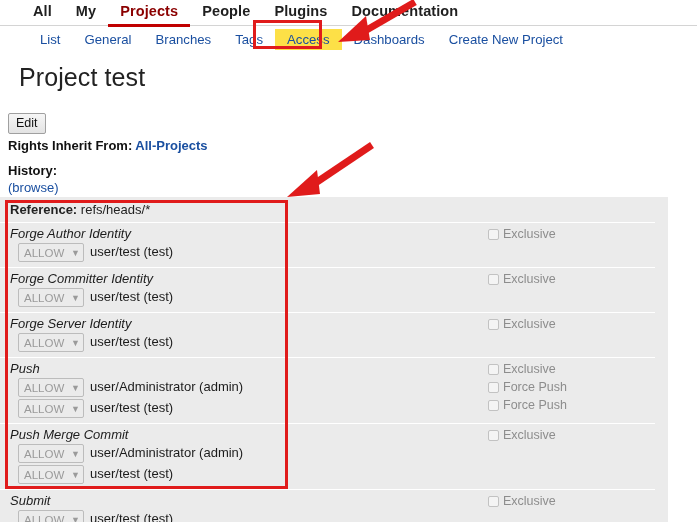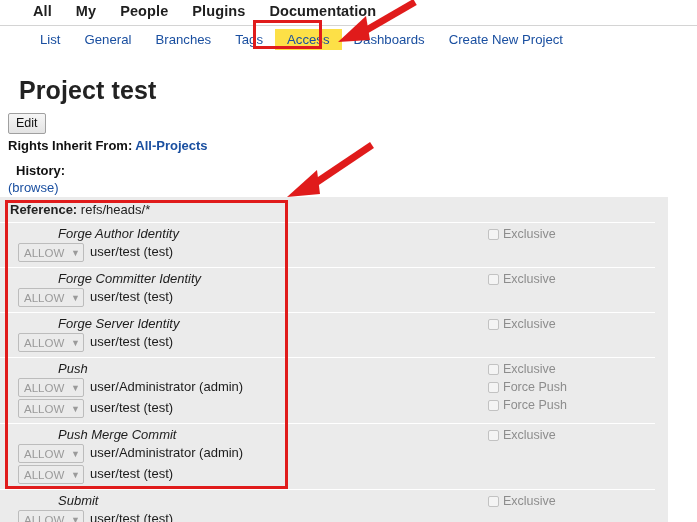--- a/index.html
+++ b/index.html
@@ -43,42 +43,42 @@
   .subnav-item.sel {
     background: #fde047; color: #1a4fa0;
   }
   .subnav-box {
     position: absolute; left: 253px; top: 20px; width: 69px; height: 29px;
     border: 3px solid #e01b1b; pointer-events: none;
   }
 
   
   .ptitle {
-    position: absolute; left: 19px; top: 76px;
-    font-size: 25px; color: #222; font-weight: bold; letter-spacing: .1px;
+    position: absolute; left: 19px; top: 63px;
+    font-size: 25px; color: #222; font-weight: normal; letter-spacing: .1px;
   }
 
   
   .editbtn {
     position: absolute; left: 8px; top: 113px;
     font-family: "Liberation Sans", sans-serif;
     font-size: 12.5px; color: #111;
     background: linear-gradient(#f6f6f6, #e3e3e3);
     border: 1px solid #a0a0a0; border-radius: 2px;
     padding: 2px 7px 3px 7px; cursor: pointer;
   }
 
   .rights-line {
     position: absolute; left: 8px; top: 138px;
     font-size: 13px; color: #111; font-weight: bold; white-space: nowrap;
   }
   .rights-line a { font-weight: bold; color: #1a4fa0; text-decoration: none; cursor: pointer; }
 
   .history-lbl {
-    position: absolute; left: 16px; top: 163px;
+    position: absolute; left: 8px; top: 163px;
     font-size: 13px; color: #111; font-weight: bold;
   }
   .history-browse {
     position: absolute; left: 8px; top: 180px;
     font-size: 13px; color: #1a4fa0; text-decoration: none; cursor: pointer;
   }
 
   
   .acl-wrap {
     position: absolute; left: 0px; top: 197px;
@@ -100,21 +100,21 @@
     min-height: 38px;
   }
   .acl-row:last-child { border-bottom: 1px solid #ffffff; }
 
   .acl-left { width: 285px; padding: 0 0 3px 10px; }
   .acl-mid  { flex: 1 1 auto; }
   .acl-right{ width: 175px; padding: 2px 0 3px 0; }
 
   .perm-name {
     font-size: 13px; font-style: italic; color: #1c1c1c;
-    padding: 2px 0 1px 0; line-height: 17px; white-space: nowrap; margin-left: 48px;
+    padding: 2px 0 1px 0; line-height: 17px; white-space: nowrap;
   }
   .rule-line {
     display: flex; align-items: flex-start; gap: 6px;
     padding: 0 0 2px 8px; line-height: 18px;
   }
   .allow-sel {
     display: inline-flex; align-items: center; justify-content: space-between;
     width: 66px; height: 19px;
     background: #ebebeb; border: 1px solid #bcbcbc; border-radius: 2px;
     font-size: 11.5px; color: #9a9a9a; padding: 0 3px 0 5px;
@@ -145,20 +145,21 @@
 </style>
 </head>
 <body>
 
 <div class="page">
 
   <div class="topnav">
     <div class="topnav-inner" id="topnav-inner">
         <div class="topnav-item">All</div>
         <div class="topnav-item">My</div>
+        <div class="topnav-item active">Projects</div>
         <div class="topnav-item">People</div>
         <div class="topnav-item">Plugins</div>
         <div class="topnav-item">Documentation</div>
       </div>
   </div>
 
   <div class="subnav">
     <div class="subnav-inner" id="subnav-inner">
         <div class="subnav-item">List</div>
         <div class="subnav-item">General</div>

